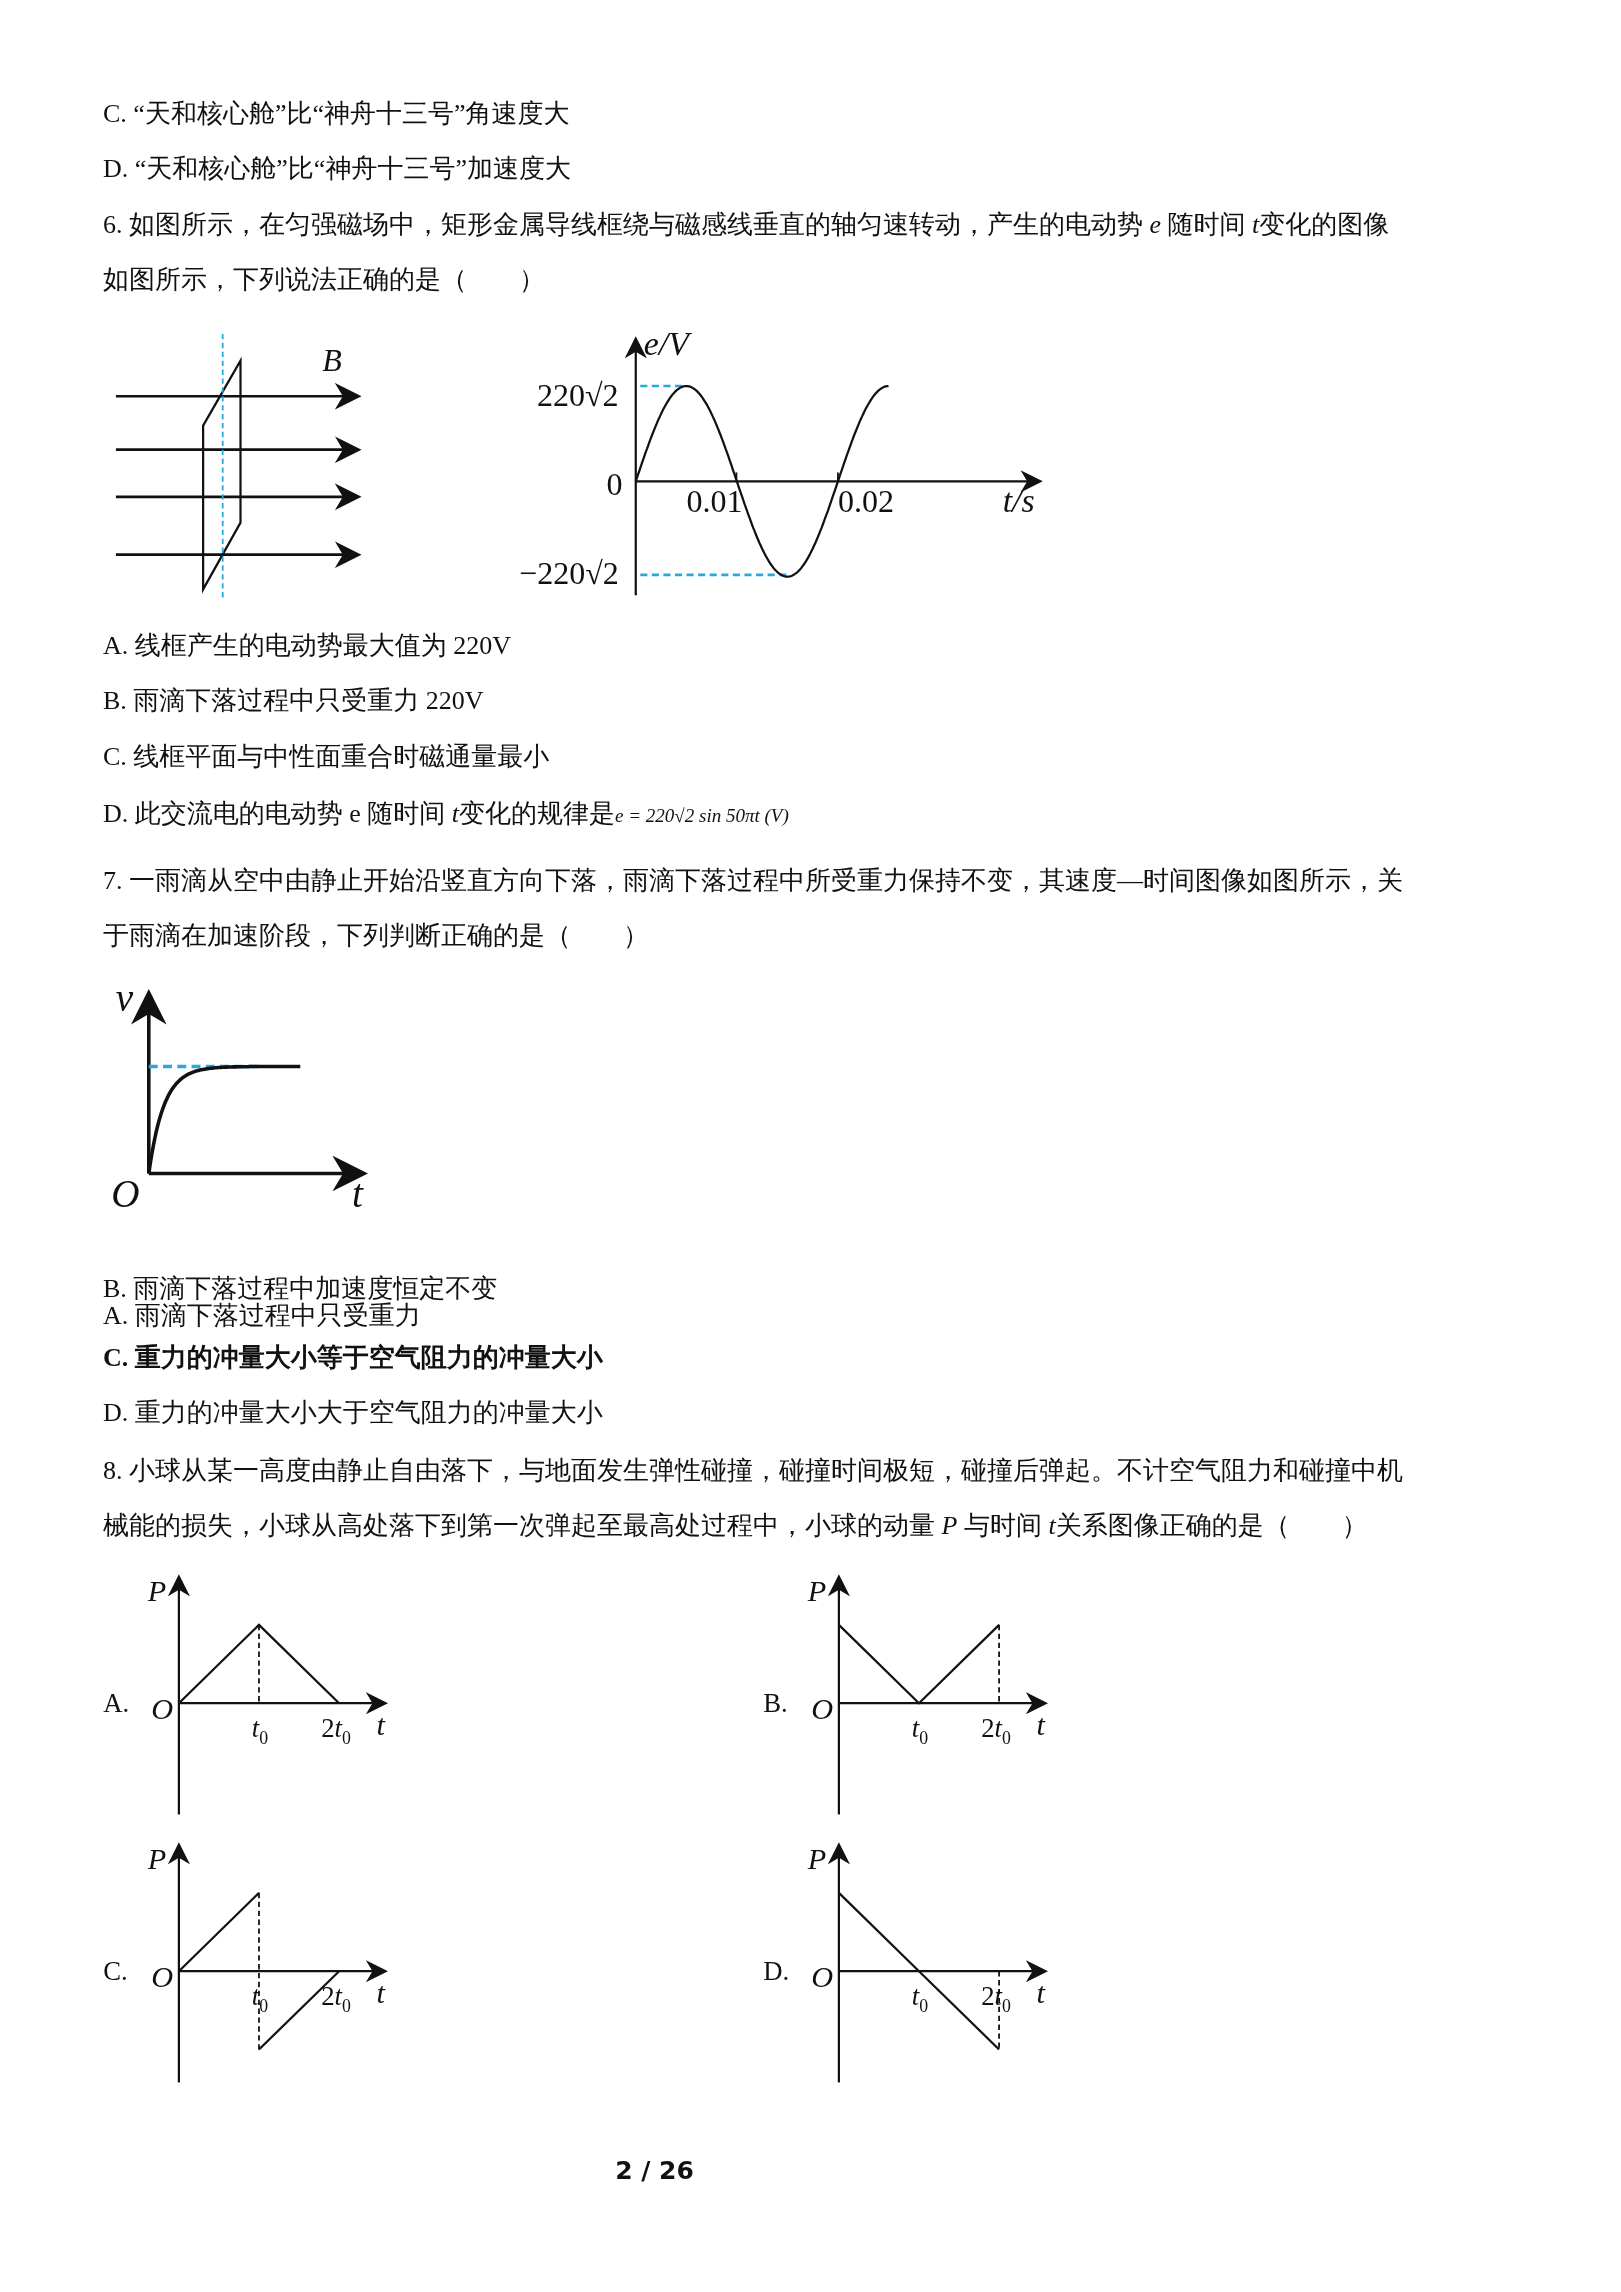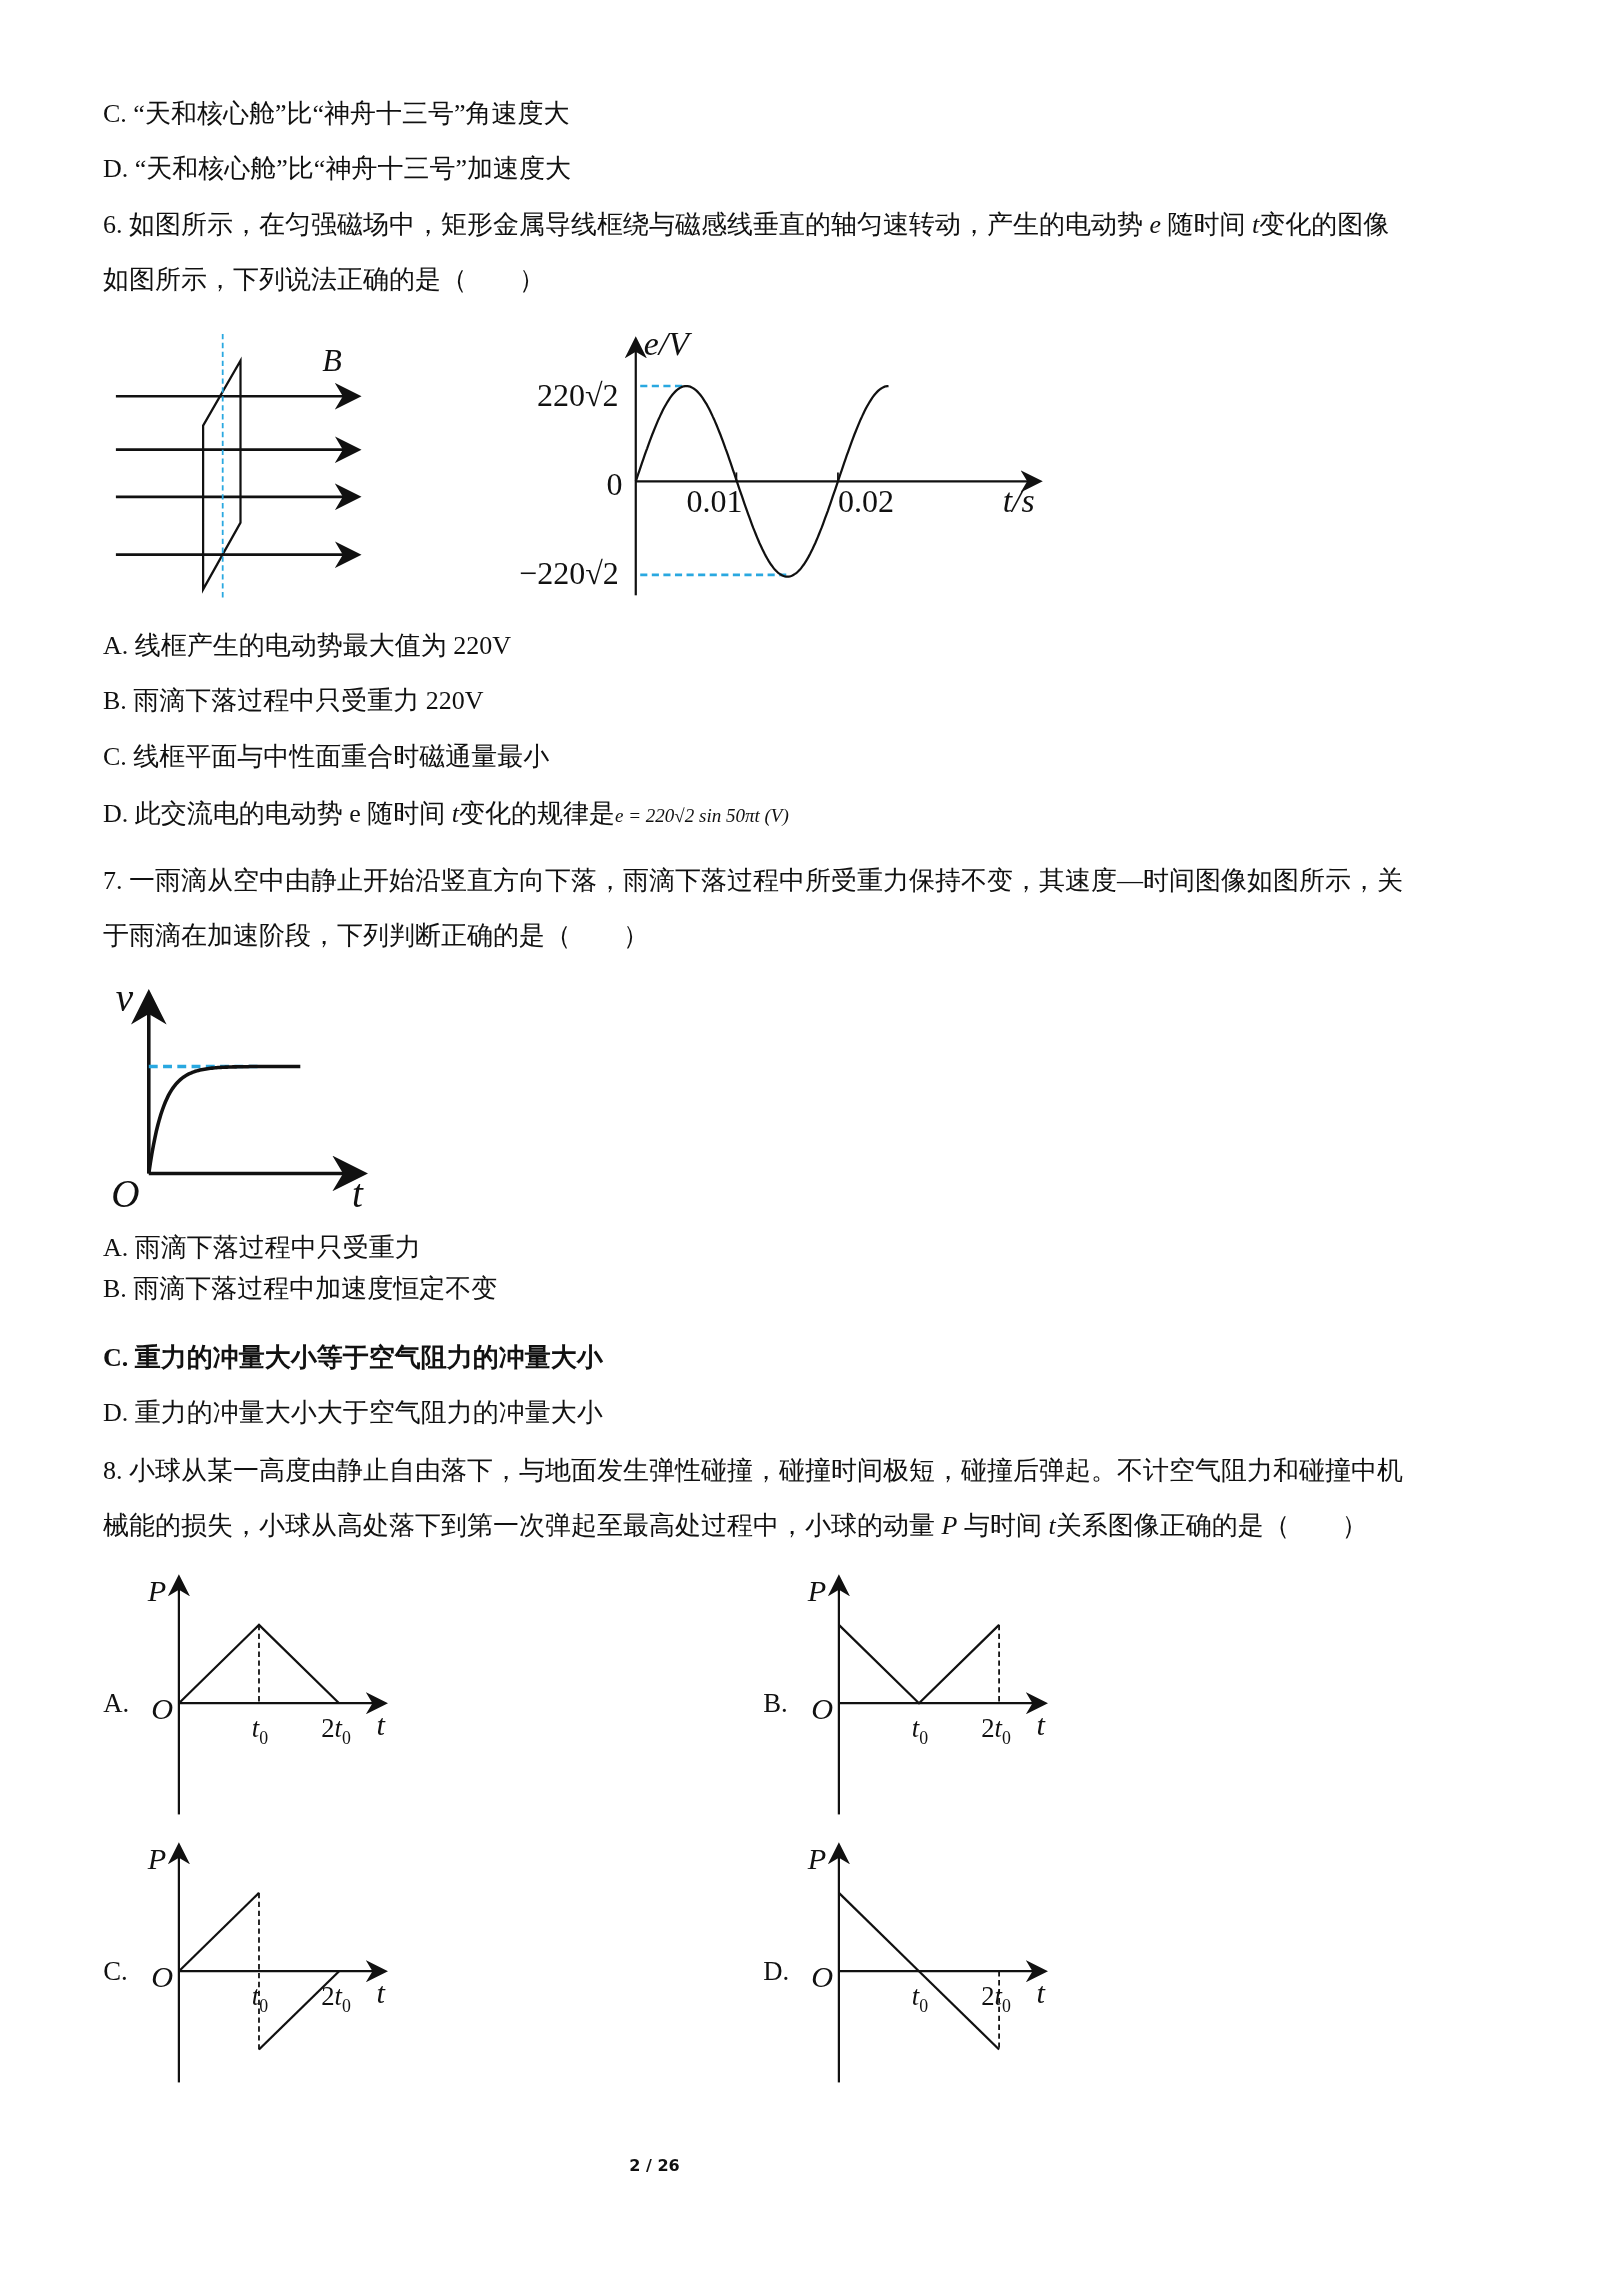--- a/index.html
+++ b/index.html
@@ -3,21 +3,21 @@
 <meta charset="utf-8">
 <style>
   html, body { margin: 0; padding: 0; background: #ffffff; }
   body { width: 1622px; height: 2293px; position: relative; overflow: hidden;
          font-family: "Liberation Serif", "DejaVu Serif", serif; color: #111; }
   .line { position: absolute; left: 103px; font-size: 26px; line-height: 36px; white-space: nowrap; }
   .ital { font-style: italic; }
   .abs { position: absolute; }
   svg text { font-family: "Liberation Serif", "DejaVu Serif", serif; fill: #111; }
   .footer { position: absolute; top: 2156px; left: 0; width: 1309px; text-align: center;
-            font-family: "DejaVu Sans", sans-serif; font-weight: bold; font-size: 16px; }
+            font-family: "DejaVu Sans", sans-serif; font-weight: bold; font-size: 25px; }
 </style>
 </head>
 <body>
 
 <div class="line" style="top:96px;">
   <span>C.</span>
   <span>“天和核心舱”比“神舟十三号”角速度大</span>
 </div>
 <div class="line" style="top:151px;">
   <span>D.</span>
@@ -100,21 +100,21 @@
   </defs>
   <line x1="57" y1="237" x2="57" y2="38" stroke="#111" stroke-width="4" marker-end="url(#arrowV)"></line>
   <line x1="57" y1="237" x2="295" y2="237" stroke="#111" stroke-width="4" marker-end="url(#arrowV)"></line>
   <line x1="57" y1="117" x2="185" y2="117" stroke="#29a8e0" stroke-width="4" stroke-dasharray="10,6"></line>
   <path id="vt-curve" fill="none" stroke="#111" stroke-width="4" d="M57.0,237.0L58.7,225.6L60.4,215.2L62.1,205.9L63.8,197.4L65.4,189.8L67.1,182.9L68.8,176.6L70.5,170.9L72.2,165.8L73.9,161.1L75.6,156.9L77.3,153.1L78.9,149.7L80.6,146.6L82.3,143.8L84.0,141.2L85.7,138.9L87.4,136.8L89.1,134.9L90.8,133.2L92.4,131.7L94.1,130.3L95.8,129.0L97.5,127.9L99.2,126.9L100.9,125.9L102.6,125.1L104.3,124.3L105.9,123.6L107.6,123.0L109.3,122.4L111.0,121.9L112.7,121.4L114.4,121.0L116.1,120.6L117.8,120.3L119.4,120.0L121.1,119.7L122.8,119.4L124.5,119.2L126.2,119.0L127.9,118.8L129.6,118.6L131.3,118.5L132.9,118.3L134.6,118.2L136.3,118.1L138.0,118.0L139.7,117.9L141.4,117.8L143.1,117.7L144.8,117.7L146.4,117.6L148.1,117.5L149.8,117.5L151.5,117.4L153.2,117.4L154.9,117.4L156.6,117.3L158.3,117.3L159.9,117.3L161.6,117.2L163.3,117.2L165.0,117.2L166.7,117.2L168.4,117.2L170.1,117.1L171.8,117.1L173.4,117.1L175.1,117.1L176.8,117.1L178.5,117.1L180.2,117.1L181.9,117.1L183.6,117.1L185.3,117.1L186.9,117.1L188.6,117.0L190.3,117.0L192.0,117.0L193.7,117.0L195.4,117.0L197.1,117.0L198.8,117.0L200.4,117.0L202.1,117.0L203.8,117.0L205.5,117.0L207.2,117.0L208.9,117.0L210.6,117.0L212.2,117.0L213.9,117.0L215.6,117.0L217.3,117.0L219.0,117.0L220.7,117.0L222.4,117.0L224.1,117.0L225.8,117.0L227,117"></path>
   <text x="20" y="55" font-size="44" font-style="italic">v</text>
   <text x="15" y="275" font-size="44" font-style="italic">O</text>
   <text x="285" y="275" font-size="44" font-style="italic">t</text>
 </svg>
 
-<div class="line" style="top:1230px;">
+<div class="line" style="top:1298px;">
   <span>A.</span>
   <span>雨滴下落过程中只受重力</span>
 </div>
 <div class="line" style="top:1271px;">
   <span>B.</span>
   <span>雨滴下落过程中加速度恒定不变</span>
 </div>
 <div class="line" style="top:1340px;font-weight:bold;">
   <span>C.</span>
   <span>重力的冲量大小等于空气阻力的冲量大小</span>

